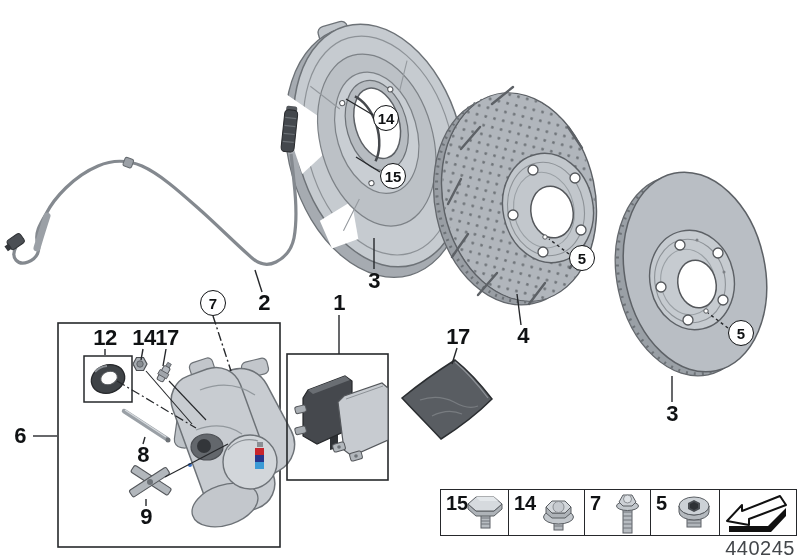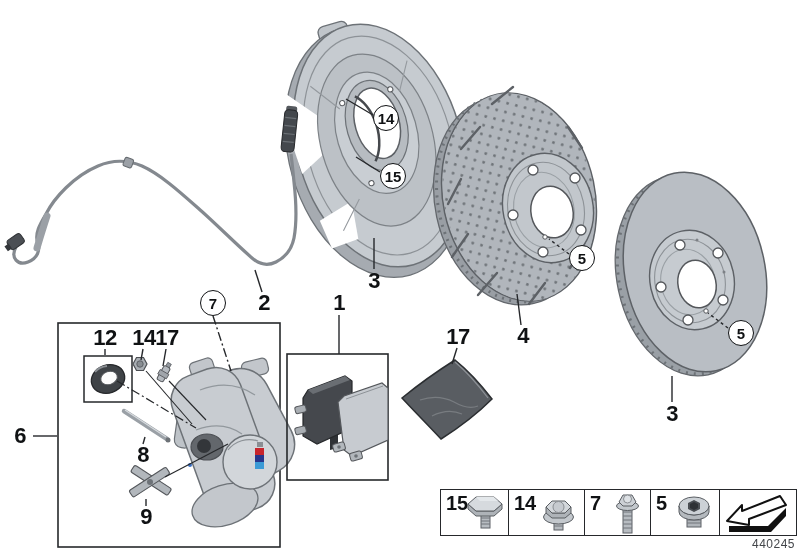--- a/index.html
+++ b/index.html
@@ -11,21 +11,21 @@
   .ccall{position:absolute;width:26px;height:26px;border:1.8px solid #101214;border-radius:50%;
          background:#fff;display:flex;align-items:center;justify-content:center;
          font-size:15px;font-weight:bold;color:#101214;transform:translate(-50%,-50%);
          z-index:5;box-sizing:border-box;cursor:pointer;}
   .legend{position:absolute;left:440px;top:489px;width:357px;height:47px;border:1.7px solid #26282b;
           display:flex;box-sizing:border-box;background:#fff;z-index:6;}
   .lcell{position:relative;border-right:1.7px solid #26282b;height:100%;box-sizing:border-box;flex:0 0 auto;}
   .lcell:last-child{border-right:none;}
   .lnum{position:absolute;left:5px;top:2px;font-size:20px;font-weight:bold;color:#101214;}
   .licon{position:absolute;right:2px;top:1px;}
-  .diagnum{position:absolute;right:5px;top:537px;font-size:12px;color:#43464a;z-index:6;
+  .diagnum{position:absolute;right:5px;top:537px;font-size:20px;color:#43464a;z-index:6;
            letter-spacing:0.5px;}
 </style>
 </head>
 <body>
 
 <div class="stage">
 
   <svg class="art" width="800" height="560" viewBox="0 0 800 560">
     <defs>
       <pattern id="dotpat" width="9" height="9" patternUnits="userSpaceOnUse" patternTransform="rotate(14)">

